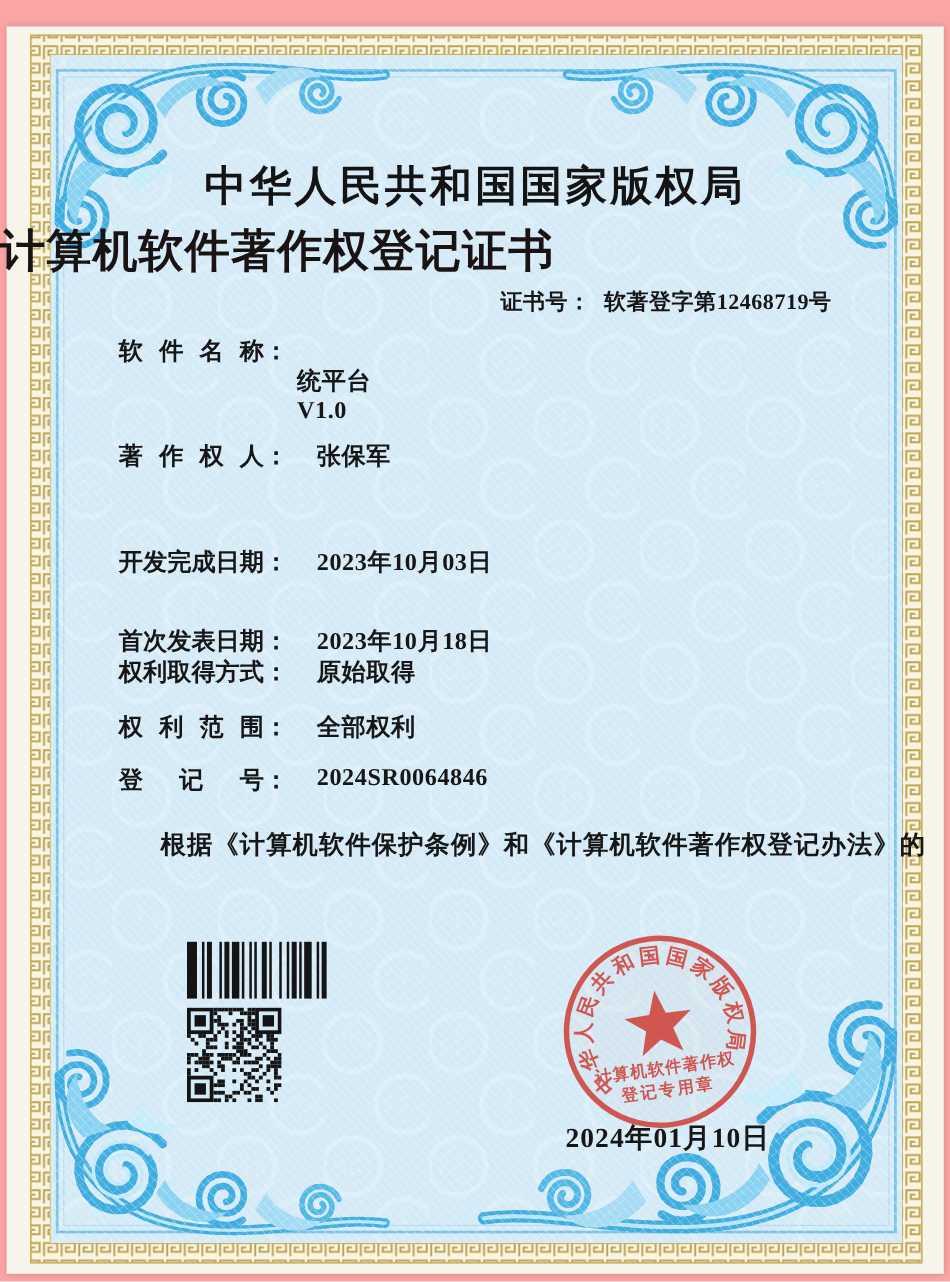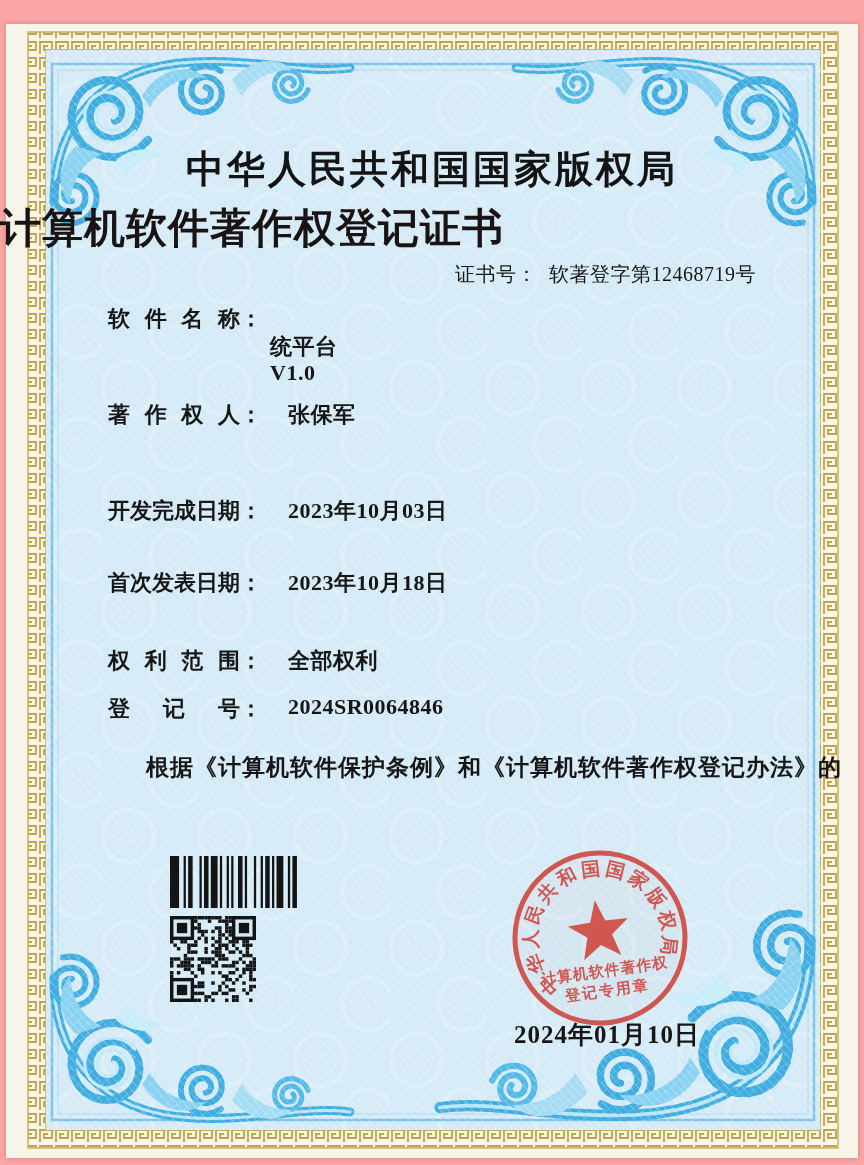--- a/index.html
+++ b/index.html
@@ -9,21 +9,21 @@
         box-shadow:0 0 6px rgba(0,0,0,.18);}
   .deco{position:absolute;left:0;top:0;width:852px;height:1134px;}
   .guilloche{position:absolute;left:46px;top:50px;width:774px;height:1080px;z-index:1;
         background:repeating-linear-gradient(48deg,rgba(255,255,255,.22) 0 1px,rgba(255,255,255,0) 1px 6px),
                    repeating-linear-gradient(-40deg,rgba(255,255,255,.15) 0 1px,rgba(255,255,255,0) 1px 8px);}
   .content{position:absolute;inset:0;z-index:3;}
   .issuer{position:absolute;left:0;right:0;top:144px;text-align:center;font-size:38px;font-weight:700;
           letter-spacing:3px;color:#141414;}
   .doctitle{position:absolute;left:0;right:0;top:201px;text-align:left;font-size:41px;font-weight:700;
           letter-spacing:1px;color:#191313;}
-  .certno{position:absolute;top:261px;right:108px;font-size:20px;font-weight:400;letter-spacing:.5px;}
+  .certno{position:absolute;top:261px;right:108px;font-size:20px;font-weight:700;letter-spacing:.5px;}
   .certno .lbl{margin-right:12px;}
   .row{position:absolute;left:108px;font-size:22px;font-weight:600;white-space:nowrap;}
   .flabel{display:inline-block;width:132px;text-align:justify;text-align-last:justify;vertical-align:top;}
   .fcolon{display:inline-block;vertical-align:top;}
   .fvalue{display:inline-block;margin-left:26px;vertical-align:top;letter-spacing:.5px;}
   .nameline{position:absolute;left:270px;font-size:22px;font-weight:600;white-space:nowrap;letter-spacing:.5px;}
   .stmt{position:absolute;left:96px;width:706px;font-size:23px;font-weight:600;letter-spacing:1px;white-space:nowrap;}
   .stmt.indent{text-indent:50px;}
   .barcode{position:absolute;left:170px;top:856px;width:136px;height:52px;}
   .qrcode{position:absolute;left:170px;top:916px;width:86px;height:86px;}
@@ -145,20 +145,23 @@
 
     <div class="row" style="top:400px">
       <span class="flabel">著作权人</span><span class="fcolon">：</span><span class="fvalue">张保军</span>
     </div>
 
     <div class="row" style="top:496px">
       <span class="flabel">开发完成日期</span><span class="fcolon">：</span><span class="fvalue">2023年10月03日</span>
     </div>
     <div class="row" style="top:568px">
       <span class="flabel">首次发表日期</span><span class="fcolon">：</span><span class="fvalue">2023年10月18日</span>
+    </div>
+    <div class="row" style="top:596px">
+      <span class="flabel">权利取得方式</span><span class="fcolon">：</span><span class="fvalue">原始取得</span>
     </div>
     <div class="row" style="top:646px">
       <span class="flabel">权利范围</span><span class="fcolon">：</span><span class="fvalue">全部权利</span>
     </div>
     <div class="row" style="top:694px">
       <span class="flabel">登记号</span><span class="fcolon">：</span><span class="fvalue">2024SR0064846</span>
     </div>
 
     <div class="stmt indent" style="top:752px">根据《计算机软件保护条例》和《计算机软件著作权登记办法》的</div>
 

